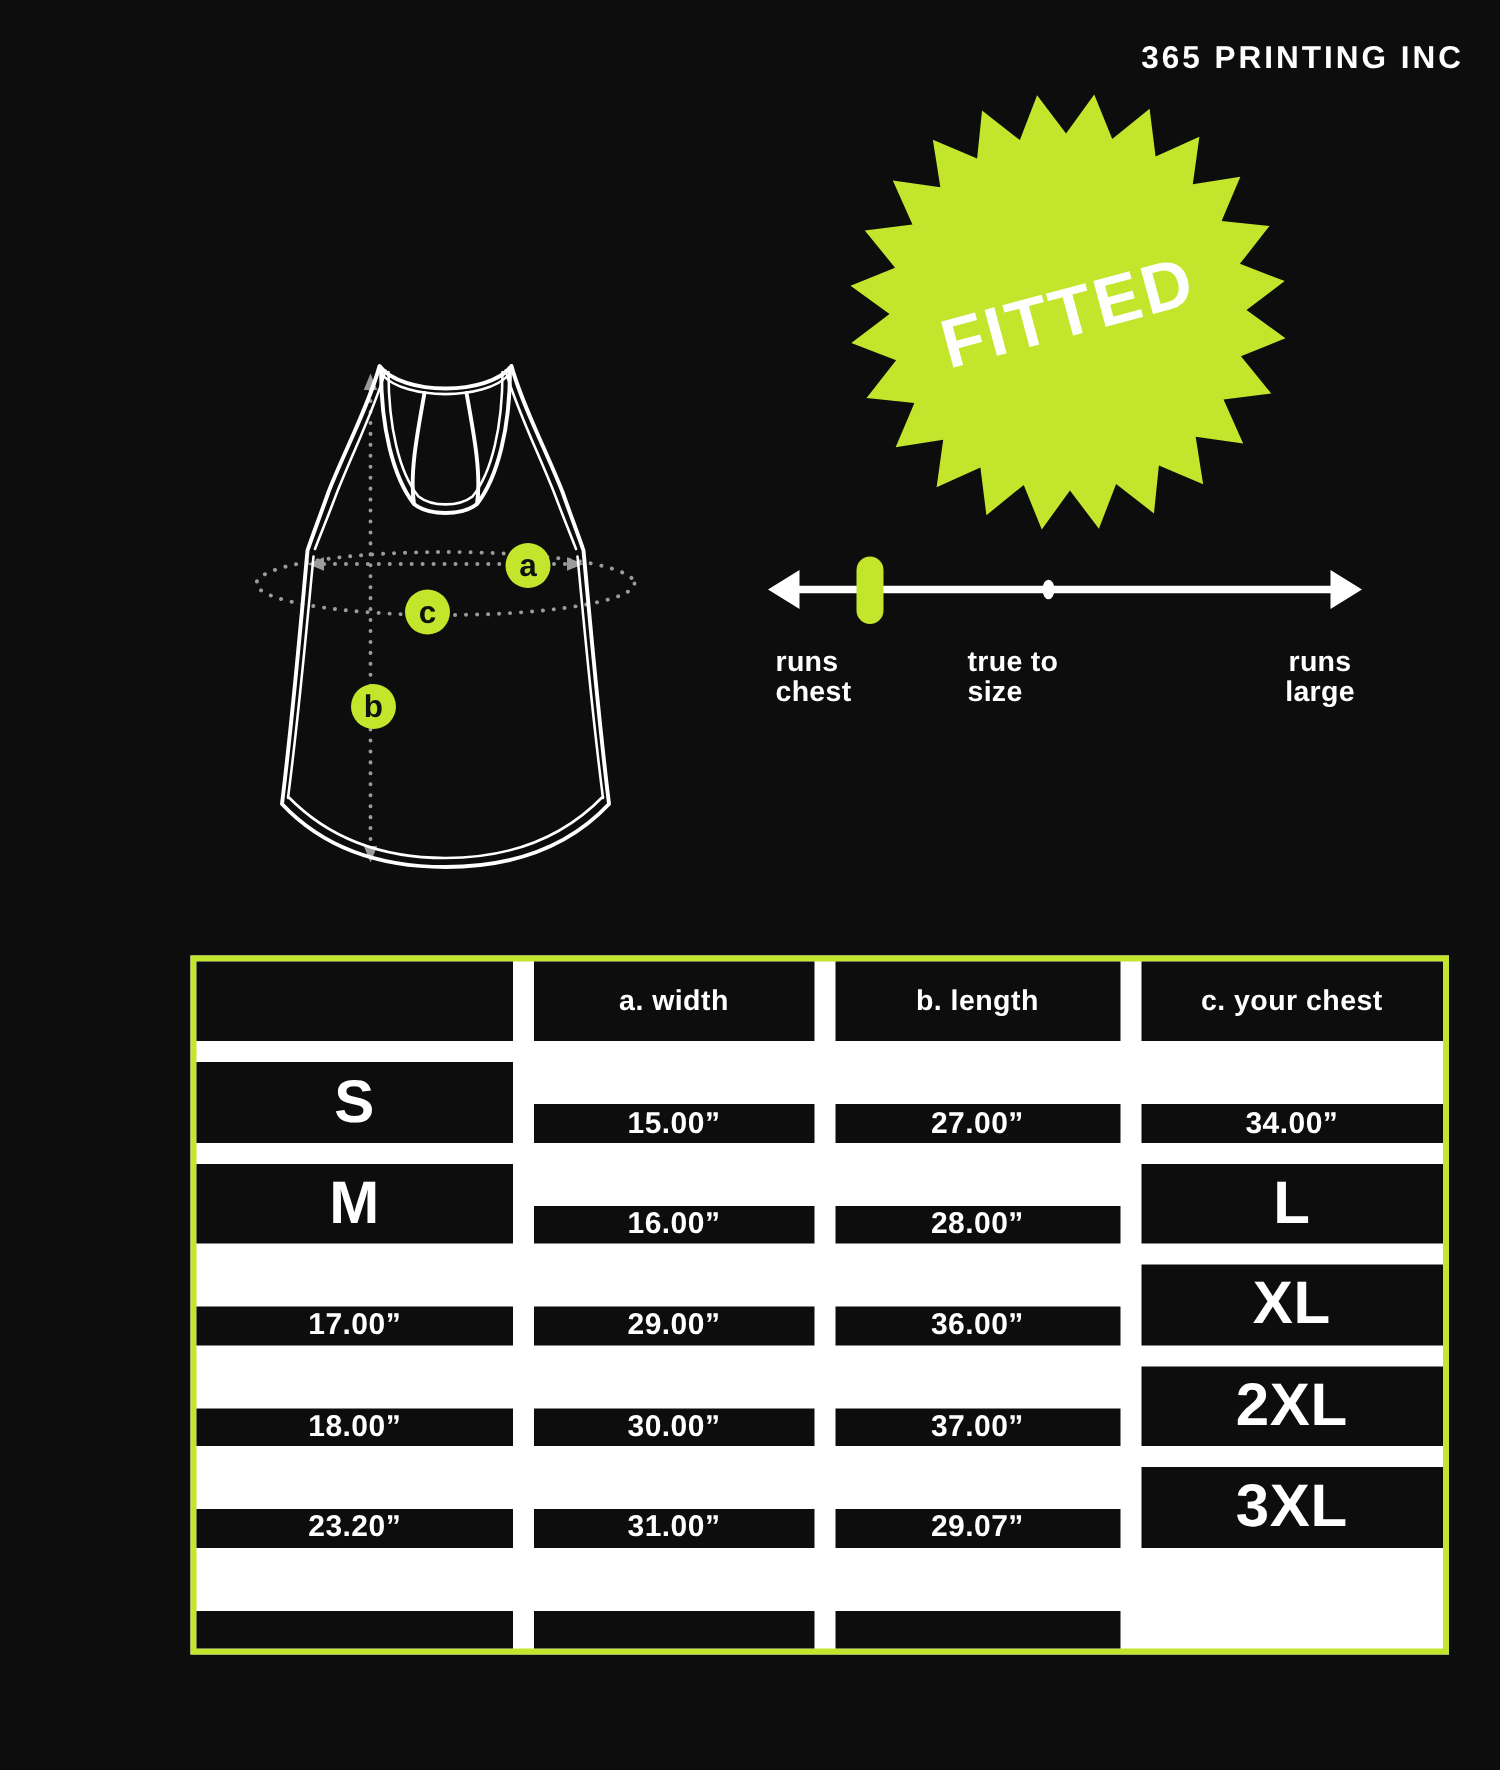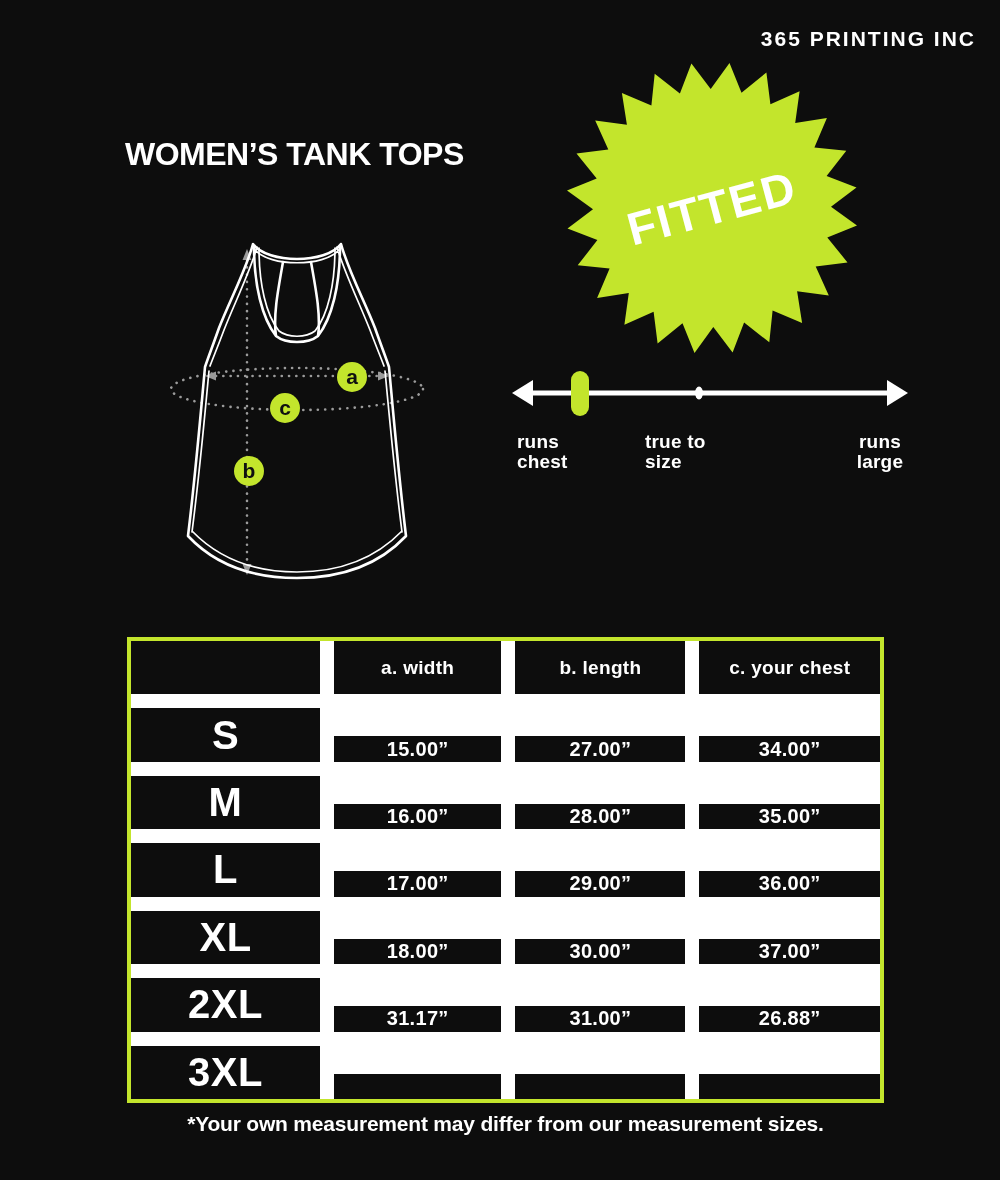--- a/index.html
+++ b/index.html
@@ -31,21 +31,21 @@
   .scale-svg { position:absolute; left:505px; top:365px; width:410px; height:60px; }
   .scale-label {
     position:absolute; top:432px; font-size:19px; font-weight:bold;
     line-height:20px; color:var(--fg); letter-spacing:0.2px;
   }
   .scale-label.l-left   { left:517px; text-align:left; }
   .scale-label.l-center { left:645px; width:120px; }
   .scale-label.l-right  { left:828px; width:104px; text-align:center; }
 
   .size-table {
-    position:absolute; left:127px; top:637px; width:757px; height:466px;
+    position:absolute; left:127px; top:637px; width:839px; height:466px;
     display:grid;
     grid-template-columns:200fr 177fr 180fr 191fr;
     grid-template-rows:repeat(7, 1fr);
     gap:14px;
     background:#ffffff;               
     border:4px solid var(--accent);
   }
   .cell {
     background:var(--bg); display:flex; align-items:center; justify-content:center;
     color:var(--fg); font-weight:bold;
@@ -67,21 +67,20 @@
   .dothead     { fill:var(--dots); }
   .marker-circle { fill:var(--accent); }
   .marker-letter { font-size:21px; font-weight:bold; fill:#101010; text-anchor:middle; }
 </style>
 </head>
 <body>
 
 <div class="canvas">
 
   <div class="brand">365 PRINTING INC</div>
-  <div class="subtitle">WOMEN’S TANK TOPS</div>
 
   <svg class="tank-svg" viewBox="0 0 320 360">
 
     <g>
       <ellipse class="dotline" cx="147" cy="159" rx="126" ry="21"></ellipse>
       <path class="dotline" d="M 97,30 L 97,334"></path>
       <polygon class="dothead" points="97,19 92.5,30 101.5,30"></polygon>
       <polygon class="dothead" points="97,345 92.5,334 101.5,334"></polygon>
       <path class="dotline" d="M 66,146 L 228,146"></path>
       <polygon class="dothead" points="55,146 66,141.5 66,150.5"></polygon>
@@ -166,37 +165,35 @@
     <div class="cell th">c. your chest</div>
 
     <div class="cell size">S</div>
     <div class="cell val">15.00”</div>
     <div class="cell val">27.00”</div>
     <div class="cell val">34.00”</div>
 
     <div class="cell size">M</div>
     <div class="cell val">16.00”</div>
     <div class="cell val">28.00”</div>
-    <div class="cell val">35.00”</div>
 
     <div class="cell size">L</div>
     <div class="cell val">17.00”</div>
     <div class="cell val">29.00”</div>
     <div class="cell val">36.00”</div>
 
     <div class="cell size">XL</div>
     <div class="cell val">18.00”</div>
     <div class="cell val">30.00”</div>
     <div class="cell val">37.00”</div>
 
     <div class="cell size">2XL</div>
-    <div class="cell val">31.17”</div>
+    <div class="cell val">23.20”</div>
     <div class="cell val">31.00”</div>
-    <div class="cell val">26.88”</div>
+    <div class="cell val">29.07”</div>
 
     <div class="cell size">3XL</div>
     <div class="cell val"></div>
     <div class="cell val"></div>
     <div class="cell val"></div>
   </div>
 
-  <div class="footnote">*Your own measurement may differ from our measurement sizes.</div>
 </div>
 
 </body></html>

